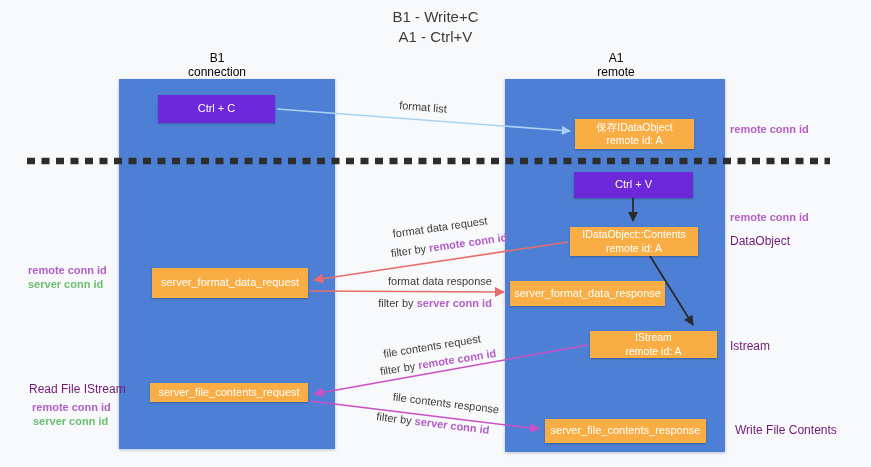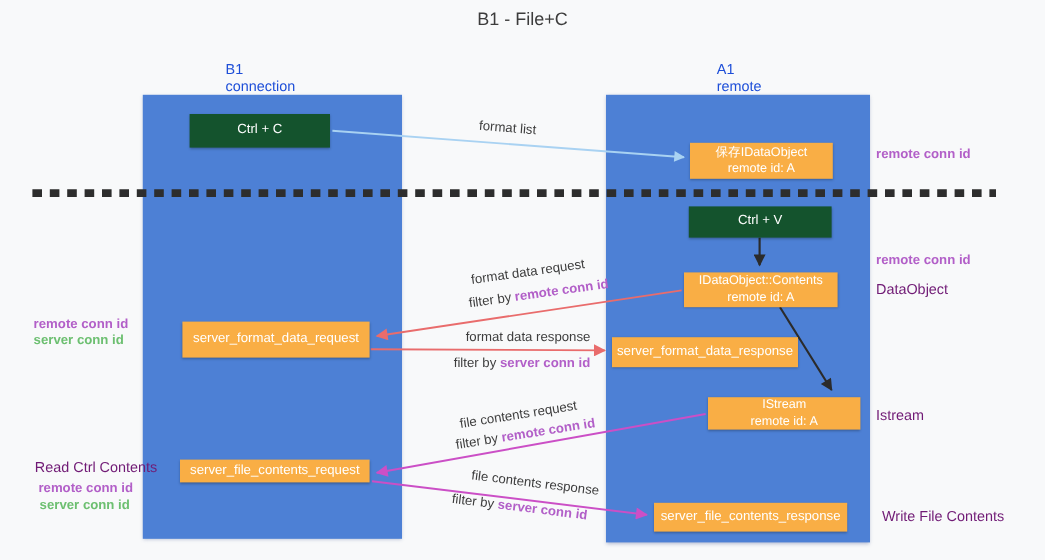--- a/index.html
+++ b/index.html
@@ -3,47 +3,48 @@
 <meta charset="utf-8">
 <style>
   html,body { margin:0; padding:0; }
   .canvas {
     position:relative; width:871px; height:467px;
     background:#f8f9fa; overflow:hidden;
     font-family:"Liberation Sans", sans-serif;
     color:#3d3d3d;
   }
   .title { position:absolute; left:0; width:871px; text-align:center; font-size:15px; color:#3c3c3c; }
-  .colhead { position:absolute; transform:translateX(-50%); font-size:12px; color:#1d4ed8; line-height:1.15; }
+  .colhead { position:absolute; transform:translateX(-50%); text-align:center; font-size:12px; color:#000000; line-height:1.15; }
   .lifeline { position:absolute; background:#4d80d5; box-shadow:0 1px 3px rgba(60,80,140,.35); }
   .node {
     position:absolute; display:flex; flex-direction:column; align-items:center; justify-content:center;
     color:#fff; font-size:11px; line-height:1.25; text-align:center; white-space:nowrap;
     box-shadow:0 1px 2px rgba(0,0,0,.28);
   }
   .node.small { font-size:10.5px; }
   .orange { background:#f9ae45; }
-  .green  { background:#14532d; }
+  .green  { background:#6d28d9; }
   .lbl { position:absolute; font-size:11px; color:#3d3d3d; white-space:nowrap; transform:translate(-50%,-50%); }
   .lbl.r-neg8 { transform:translate(-50%,-50%) rotate(-8deg); }
   .lbl.r-neg9 { transform:translate(-50%,-50%) rotate(-9deg); }
   .lbl.r-pos4 { transform:translate(-50%,-50%) rotate(4.5deg); }
   .lbl.r-pos7 { transform:translate(-50%,-50%) rotate(7deg); }
   .side { position:absolute; font-size:11px; white-space:nowrap; }
   .side.plain { font-size:12px; color:#701a75; }
   .purple { color:#b25fc8; font-weight:bold; }
   .greenkey { color:#6cbf70; font-weight:bold; }
   svg.overlay { position:absolute; left:0; top:0; pointer-events:none; }
 </style>
 </head>
 <body>
 
 <div class="canvas">
 
-  <div class="title" style="top:8px">B1 - File+C</div>
+  <div class="title" style="top:8px">B1 - Write+C</div>
+  <div class="title" style="top:28px">A1 - Ctrl+V</div>
 
   <div class="colhead" style="left:217px; top:52px">
     <div>B1</div>
     <div>connection</div>
   </div>
   <div class="colhead" style="left:616px; top:52px">
     <div>A1</div>
     <div>remote</div>
   </div>
 
@@ -145,17 +146,17 @@
   </div>
 
   <div class="side purple" style="left:730px; top:123px">remote conn id</div>
   <div class="side purple" style="left:730px; top:211px">remote conn id</div>
   <div class="side plain" style="left:730px; top:234px">DataObject</div>
   <div class="side plain" style="left:730px; top:339px">Istream</div>
   <div class="side plain" style="left:735px; top:423px">Write File Contents</div>
 
   <div class="side purple" style="left:28px; top:264px">remote conn id</div>
   <div class="side greenkey" style="left:28px; top:278px">server conn id</div>
-  <div class="side plain" style="left:29px; top:382px">Read Ctrl Contents</div>
+  <div class="side plain" style="left:29px; top:382px">Read File IStream</div>
   <div class="side purple" style="left:32px; top:401px">remote conn id</div>
   <div class="side greenkey" style="left:33px; top:415px">server conn id</div>
 
 </div>
 
 </body></html>

